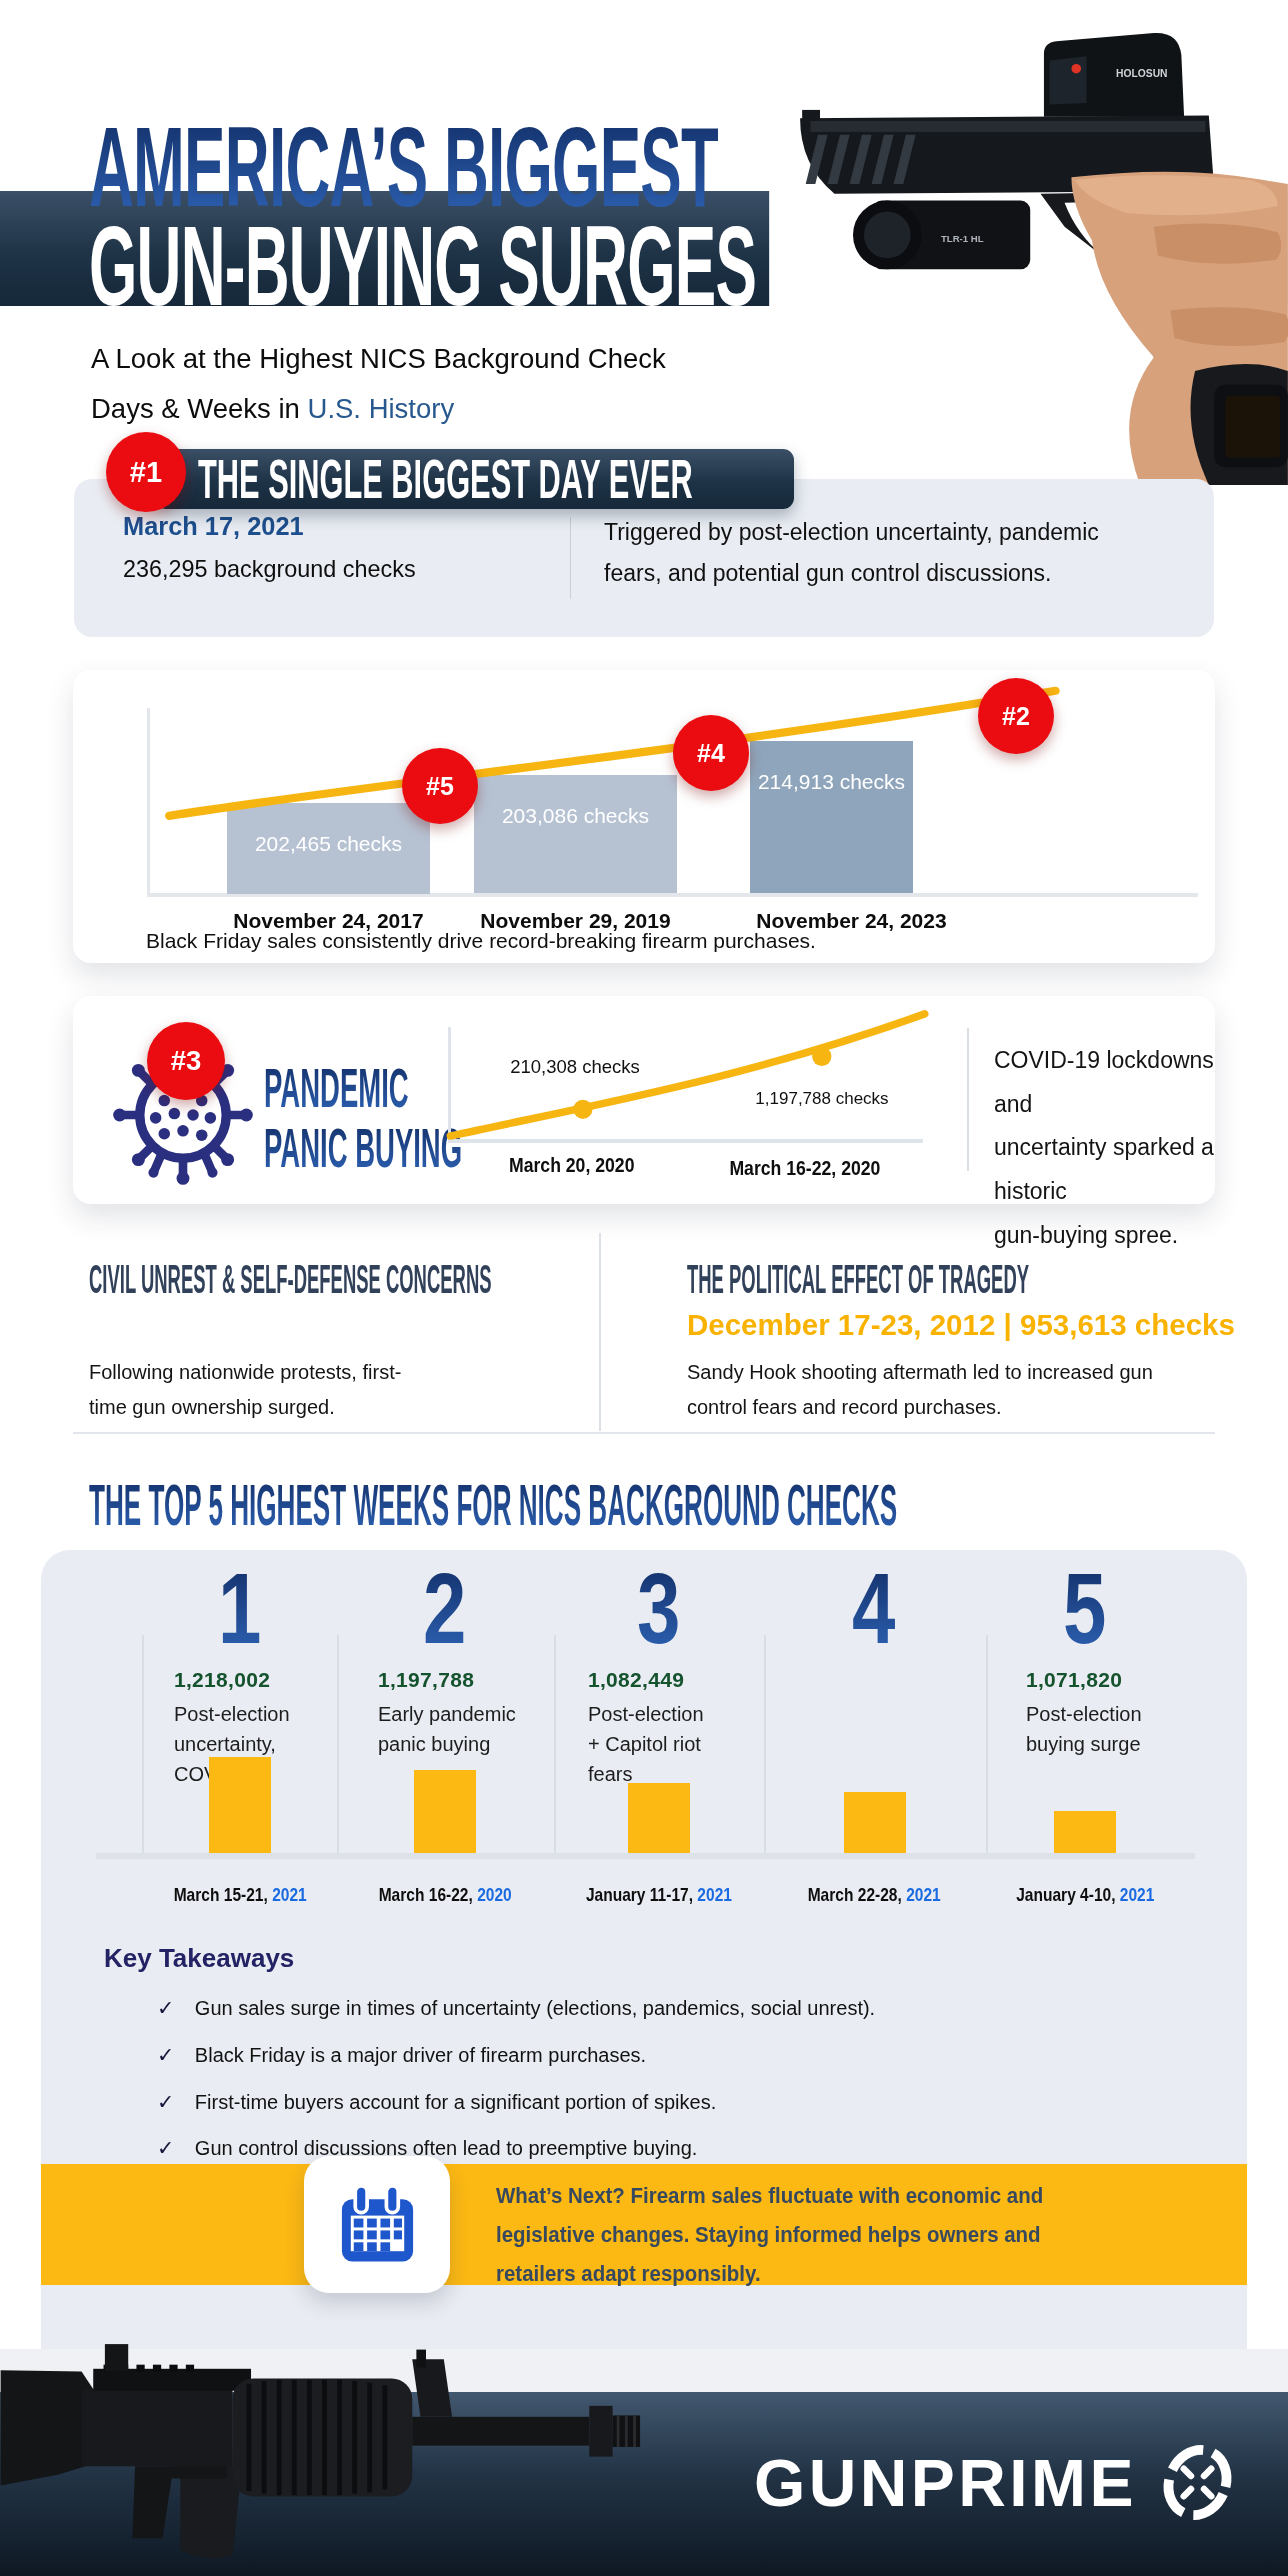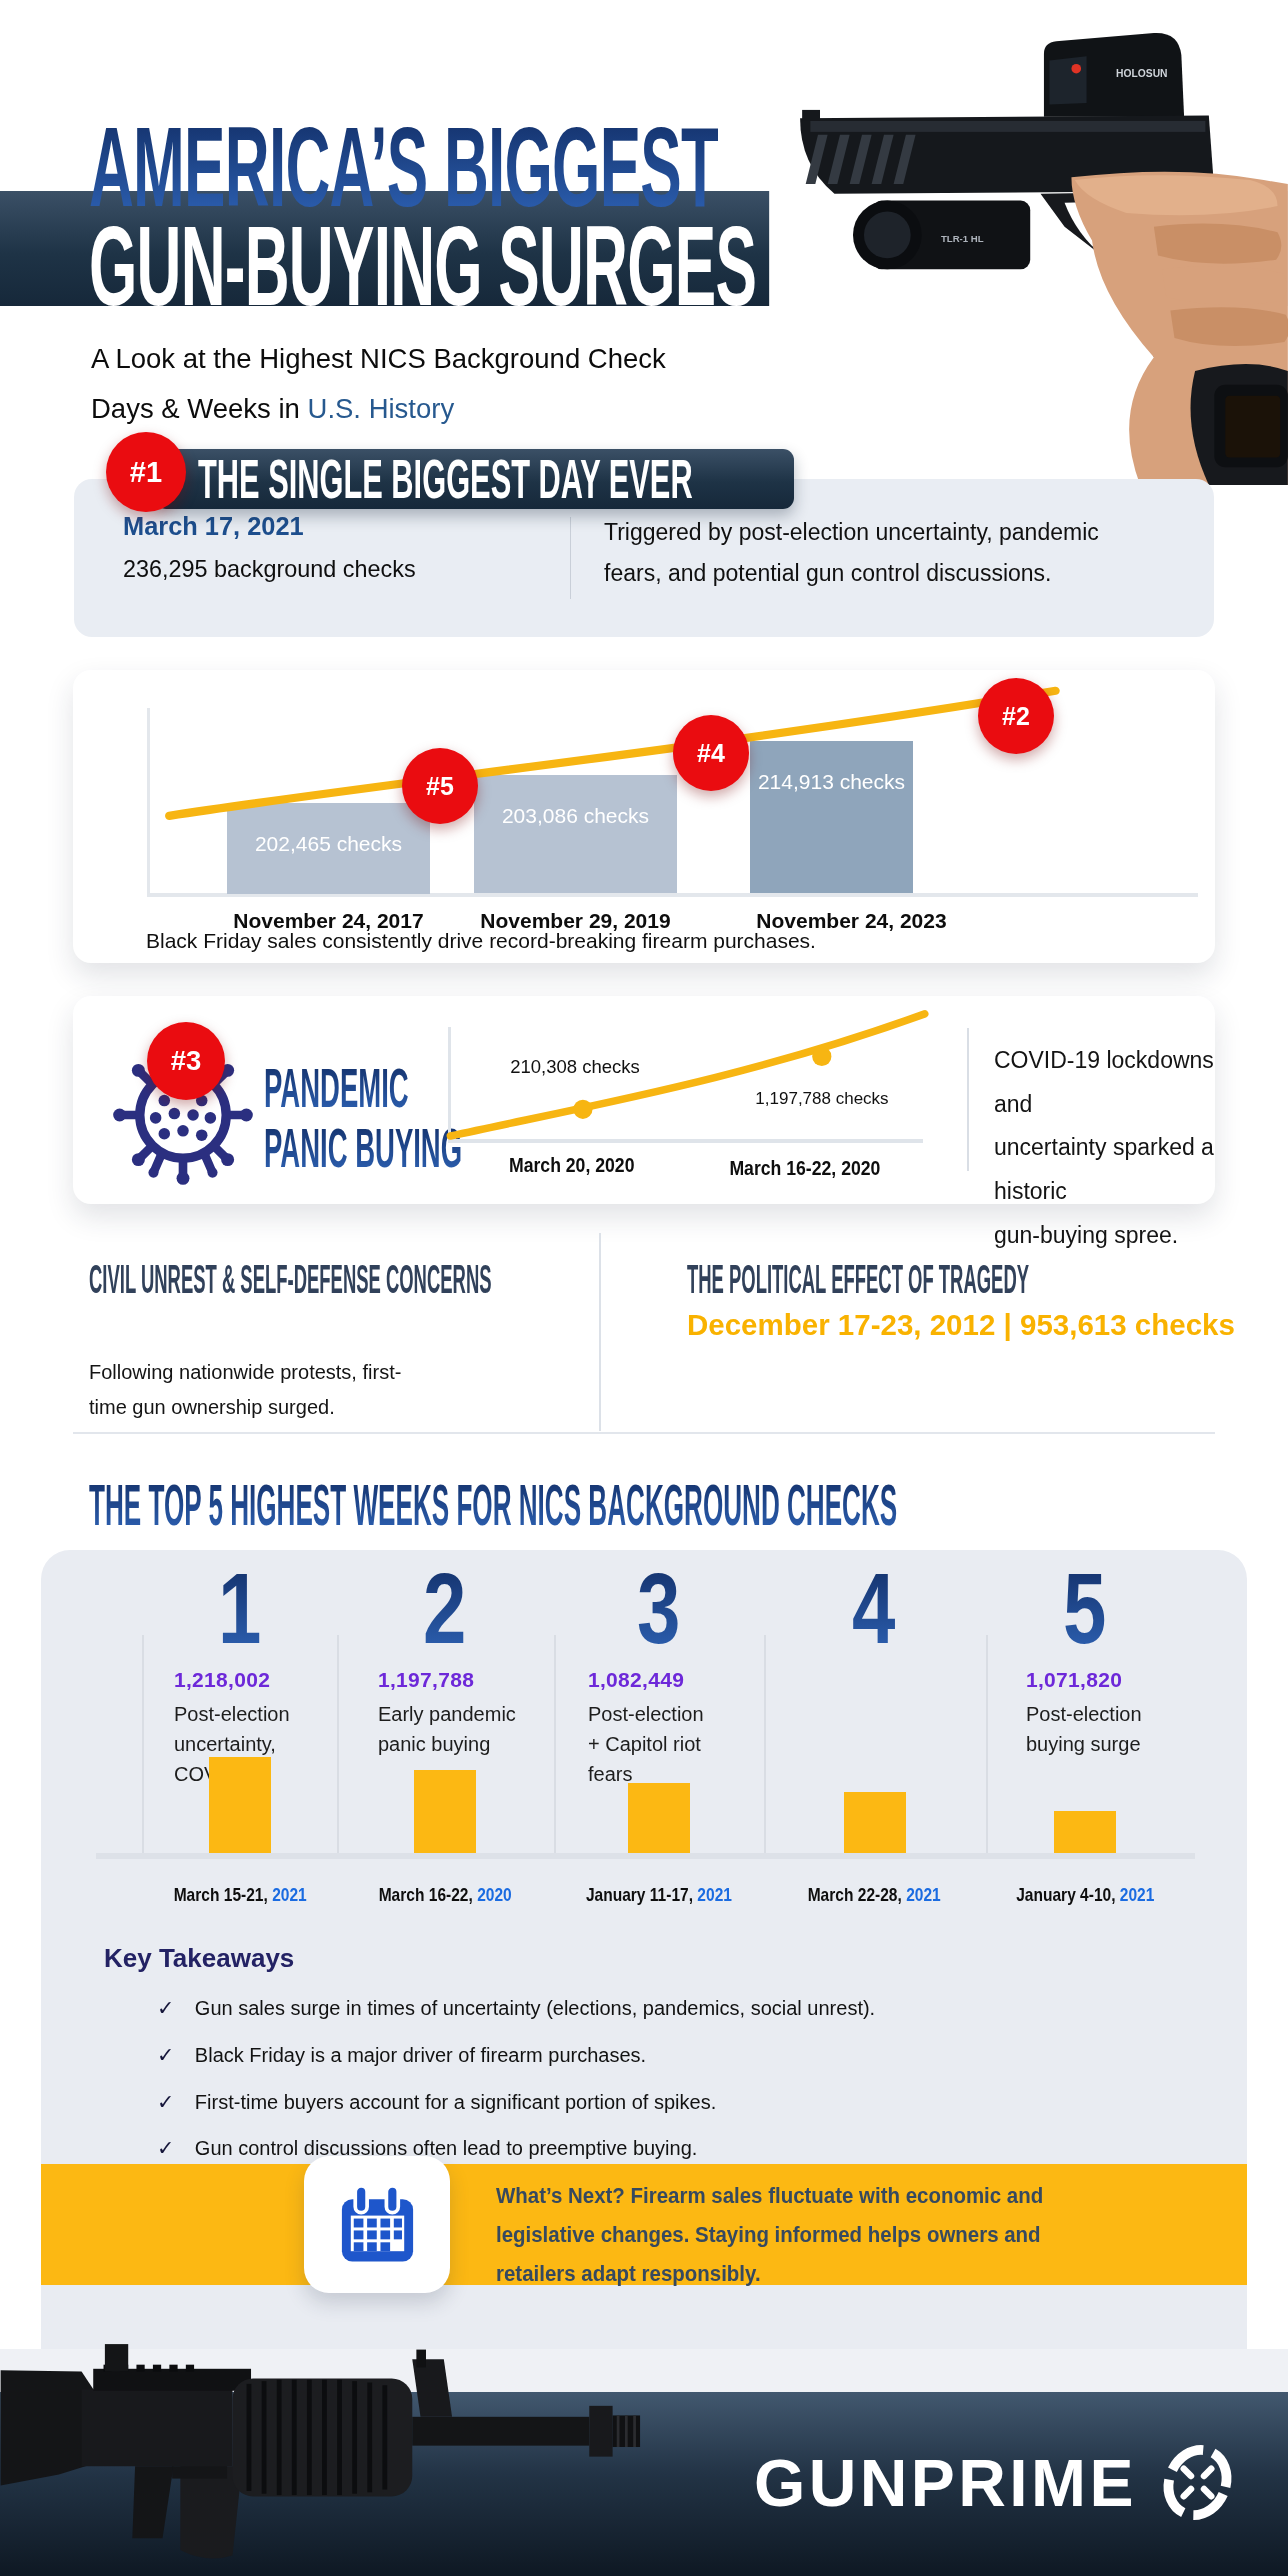--- a/index.html
+++ b/index.html
@@ -14,21 +14,21 @@
          color:#fff;font-weight:bold;box-shadow:0 5.5px 12.4px rgba(120,10,10,.35);}
   .card{background:#ffffff;border-radius:18px;box-shadow:0 12.4px 27.5px rgba(30,40,60,.13);}
   .graycard{background:#e9edf3;border-radius:18px;}
   .bar-label{position:absolute;width:100%;text-align:center;color:#fff;font-size:21px;}
   .bf-date{font-weight:bold;font-size:21px;color:#0d0d0d;text-align:center;}
   .vdiv{background:#ccd2db;width:2.1px;}
   .yellow-stat{font-size:29.5px;font-weight:bold;color:#f9b200;transform:scaleX(0.79);
                transform-origin:left center;white-space:nowrap;}
   .body-txt{font-size:20px;line-height:1.75;color:#141414;}
   .col-num{font-size:100px;font-weight:bold;transform:scaleX(0.78);transform-origin:center;display:inline-block;}
-  .stat-num{font-size:21px;font-weight:bold;color:#6d28d9;letter-spacing:0.3px;}
+  .stat-num{font-size:21px;font-weight:bold;color:#14532d;letter-spacing:0.3px;}
   .stat-desc{font-size:20px;color:#1d1d1d;line-height:1.5;margin-top:6.9px;}
   .date-label{font-size:18.5px;font-weight:bold;white-space:nowrap;transform:scaleX(0.84);transform-origin:center;display:inline-block;}
   .year-blue{color:#1a6be1;}
   .tk-item{position:absolute;left:157px;display:flex;gap:20.6px;align-items:baseline;}
   .tk-check{font-size:20.6px;color:#15153a;}
   .tk-text{font-size:20px;color:#121212;}
   .wn-line{font-size:22px;font-weight:bold;color:#36495f;line-height:1.78;transform:scaleX(0.93);transform-origin:left center;white-space:nowrap;}
   svg text{font-family:"Liberation Sans",sans-serif;}
 </style>
 </head>
@@ -238,20 +238,24 @@
   <div class="abs body-txt" style="left:89px;top:1355px;">
     <div>Following nationwide protests, first-</div>
     <div>time gun ownership surged.</div>
   </div>
 
   <div class="abs" style="left:687px;top:1256px;">
     <span class="cond" style="font-size:41px;transform:scaleX(0.45);color:#31415a;">THE POLITICAL EFFECT OF TRAGEDY</span>
   </div>
   <div class="abs" style="left:687px;top:1308px;">
     <span class="yellow-stat">December 17-23, 2012 | 953,613 checks</span>
+  </div>
+  <div class="abs body-txt" style="left:687px;top:1355px;">
+    <div>Sandy Hook shooting aftermath led to increased gun</div>
+    <div>control fears and record purchases.</div>
   </div>
 
   <div class="abs" style="left:73px;top:1432px;width:1142px;height:2.1px;background:#e2e6ec;"></div>
 
   <div class="abs" style="left:89px;top:1471px;">
     <span class="cond grad-text" style="font-size:58px;transform:scaleX(0.45);">THE TOP 5 HIGHEST WEEKS FOR NICS BACKGROUND CHECKS</span>
   </div>
 
   <div class="abs" style="left:41px;top:1550px;width:1206px;height:800px;background:#e9ecf2;border-radius:29px 29px 0 0;"></div>
 

